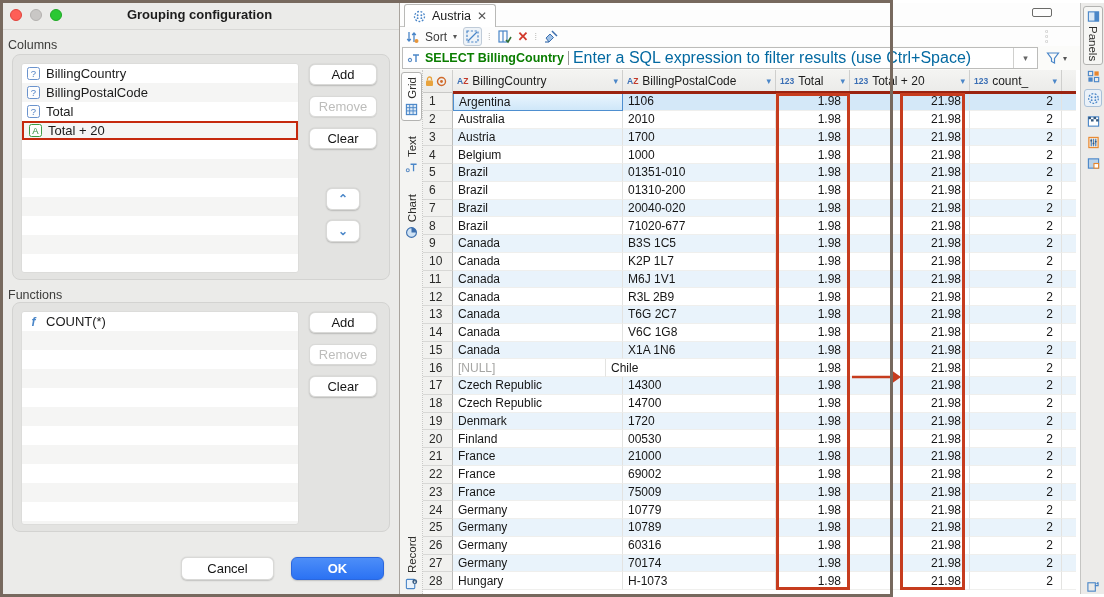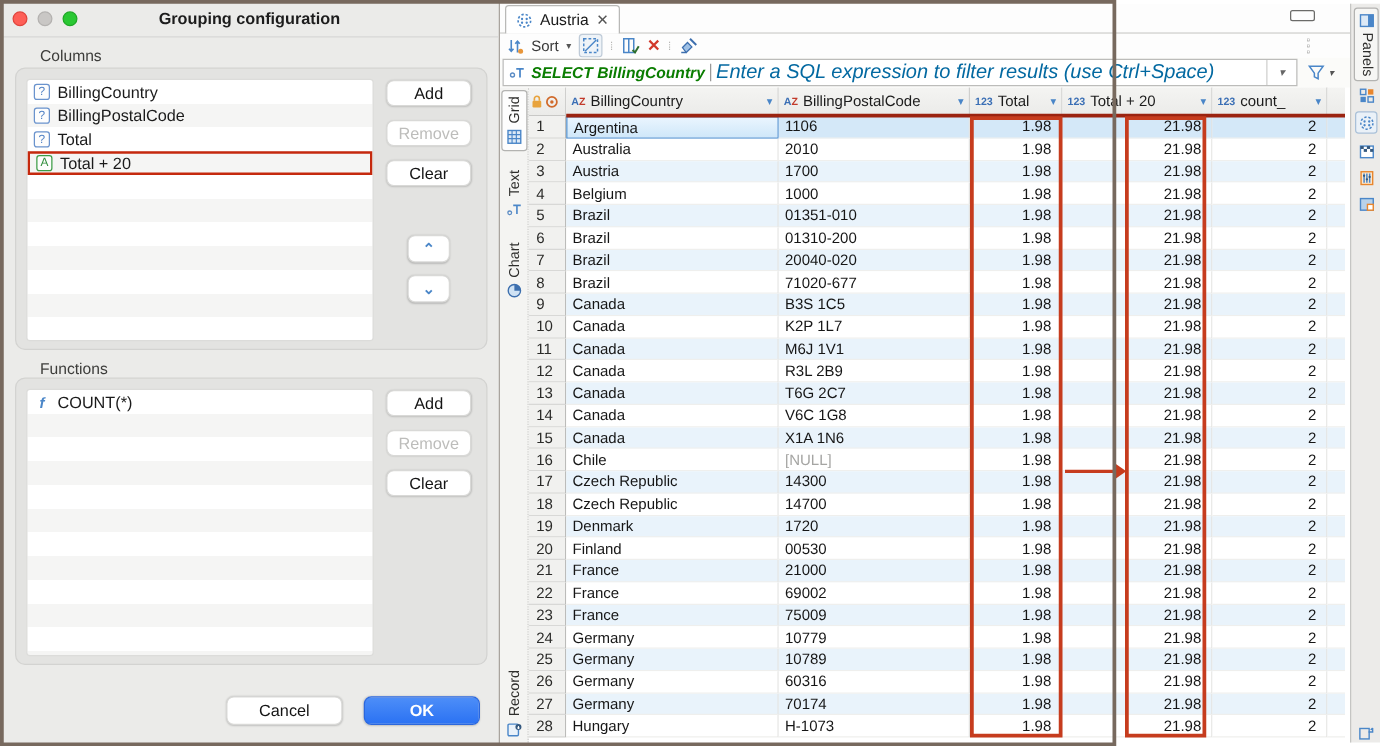--- a/index.html
+++ b/index.html
@@ -11,21 +11,21 @@
   
   .dialog { position:absolute; left:0; top:0; width:400px; height:597px; background:#ebebe9; border-right:1px solid #a9a49e; z-index:3; }
   .titlebar { position:absolute; left:0; top:0; width:100%; height:30px; display:flex; align-items:center; border-bottom:1px solid #d8d8d6; }
   .lights { position:absolute; left:10px; top:9px; display:flex; gap:8px; }
   .light { width:12px; height:12px; border-radius:50%; }
   .light.red { background:#fe5f57; border:1px solid #e0443c; }
   .light.gray { background:#c9c7c5; border:1px solid #b4b2b0; }
   .light.green { background:#2ac833; border:1px solid #1fa826; }
   .dlg-title { width:100%; text-align:center; font-size:13px; font-weight:bold; color:#1c1c1c; }
 
-  .section-label { position:absolute; left:32px; font-size:12.5px; color:#3c3c3a; }
+  .section-label { position:absolute; left:8px; font-size:12.5px; color:#3c3c3a; }
   .groupbox { position:absolute; left:12px; width:378px; background:#e3e3e1; border:1px solid #d3d3d1; border-radius:8px; }
   .listbox { position:absolute; left:8px; top:8px; width:278px; background:#fff; border:1px solid #dcdcda; border-radius:3px;
              background-image:repeating-linear-gradient(to bottom,#fff 0 19px,#f5f5f4 19px 38px); overflow:hidden; }
   .list-item { height:19px; display:flex; align-items:center; gap:6px; padding-left:5px; font-size:13px; color:#1b1b1b; }
   .list-item.hl { border:2px solid #c5290e; }
   .type-badge { flex:0 0 auto; width:13px; height:13px; border:1px solid #6a93cd; border-radius:2.5px; color:#4f80c4;
                 font-size:9.5px; line-height:11px; text-align:center; background:#fdfdfd; }
   .type-badge.green { border-color:#3d9c46; color:#2f8c3a; }
   .fn-badge { flex:0 0 auto; width:13px; color:#4a86c8; font-style:italic; font-weight:bold; font-size:12px; text-align:center; }
 
@@ -45,21 +45,21 @@
   .minimize-ico { position:absolute; right:28px; top:5px; width:20px; height:9px; border:1.5px solid #6b6b69; border-radius:2px; }
 
   .toolbar { position:absolute; left:0; top:27px; width:680px; height:19px; background:#fdfdfd; display:flex; align-items:center; gap:6px; padding-left:5px; font-size:12px; color:#3a3a3a; }
   .tb-sep { color:#b5b5b3; font-size:9px; letter-spacing:0; line-height:6px; }
   .tb-btn { display:flex; align-items:center; }
   .tb-toggle { border:1px solid #bfcbd8; background:#eef3f8; border-radius:3px; padding:1px; }
   .red-x { color:#d2392b; font-weight:bold; font-size:13px; }
   .dd-arrow { color:#555; font-size:8px; }
   .tb-overflow { position:absolute; right:32px; top:2px; color:#8a8a88; font-size:8px; line-height:5px; text-align:center; }
 
-  .filterbar { position:absolute; left:0; top:46px; width:680px; height:24px; background:#fbfbf9; display:flex; align-items:center;font-style:italic; }
+  .filterbar { position:absolute; left:0; top:46px; width:680px; height:24px; background:#fbfbf9; display:flex; align-items:center; }
   .filter-input { position:relative; margin-left:2px; width:636px; height:22px; background:#fff; border:1px solid #bcbcba; display:flex; align-items:center; gap:4px; padding-left:4px; }
   .sql-text { color:#0a7d00; font-weight:bold; font-size:12.5px; white-space:nowrap; }
   .cursor-bar { width:1px; height:14px; background:#999; }
   .placeholder { color:#0369a1; font-size:16px; white-space:nowrap; overflow:hidden; }
   .filter-dd { position:absolute; right:0; top:0; height:100%; width:24px; border-left:1px solid #d0d0ce; display:flex; align-items:center; justify-content:center; color:#666; font-size:9px; }
   .funnel-wrap { margin-left:8px; display:flex; align-items:center; gap:3px; }
 
   
   .vstrip { position:absolute; left:0; top:70px; width:23px; height:524px; background:#f4f4f2; border-right:1px dotted #c9c9c7; }
   .vtab { position:absolute; left:1px; width:21px; display:flex; flex-direction:column; align-items:center; gap:4px; padding:4px 0; border-radius:3px; }
@@ -442,22 +442,22 @@
             <span class="c rn">15</span>
             <span class="c country">Canada</span>
             <span class="c postal">X1A 1N6</span>
             <span class="c total num">1.98</span>
             <span class="c t20 num">21.98</span>
             <span class="c cnt num">2</span>
             <span class="c fill"></span>
           </div>
           <div class="grid-row">
             <span class="c rn">16</span>
+            <span class="c postal null">[NULL]</span>
             <span class="c country">Chile</span>
-            <span class="c postal null">[NULL]</span>
             <span class="c total num">1.98</span>
             <span class="c t20 num">21.98</span>
             <span class="c cnt num">2</span>
             <span class="c fill"></span>
           </div>
           <div class="grid-row stripe">
             <span class="c rn">17</span>
             <span class="c country">Czech Republic</span>
             <span class="c postal">14300</span>
             <span class="c total num">1.98</span>

